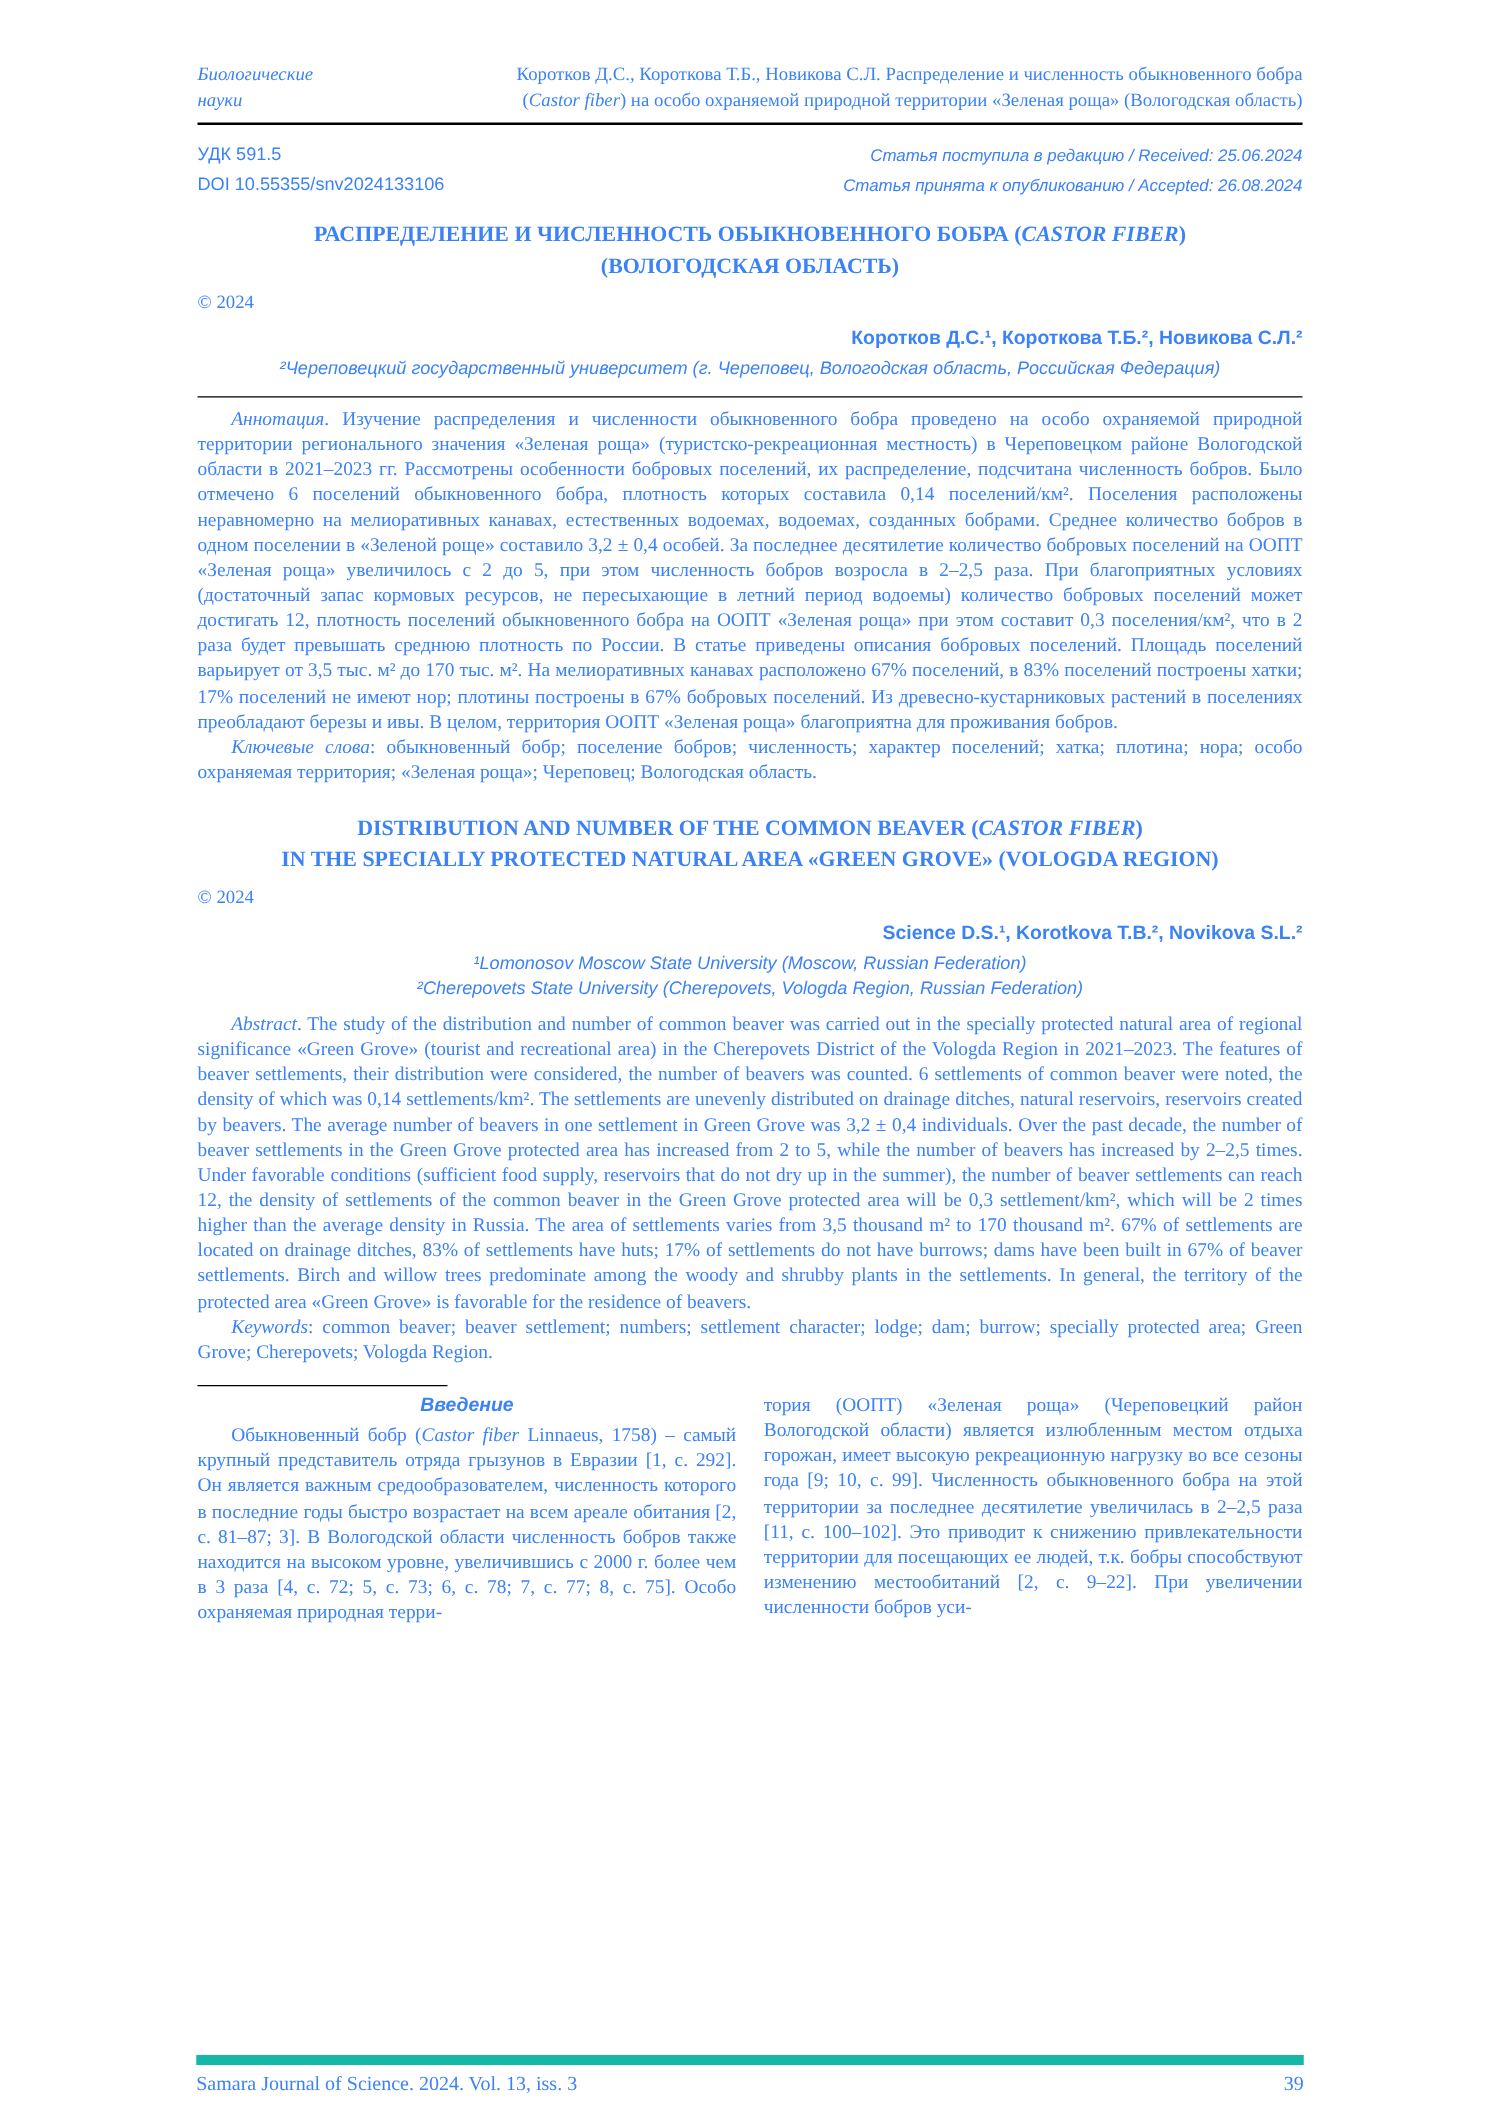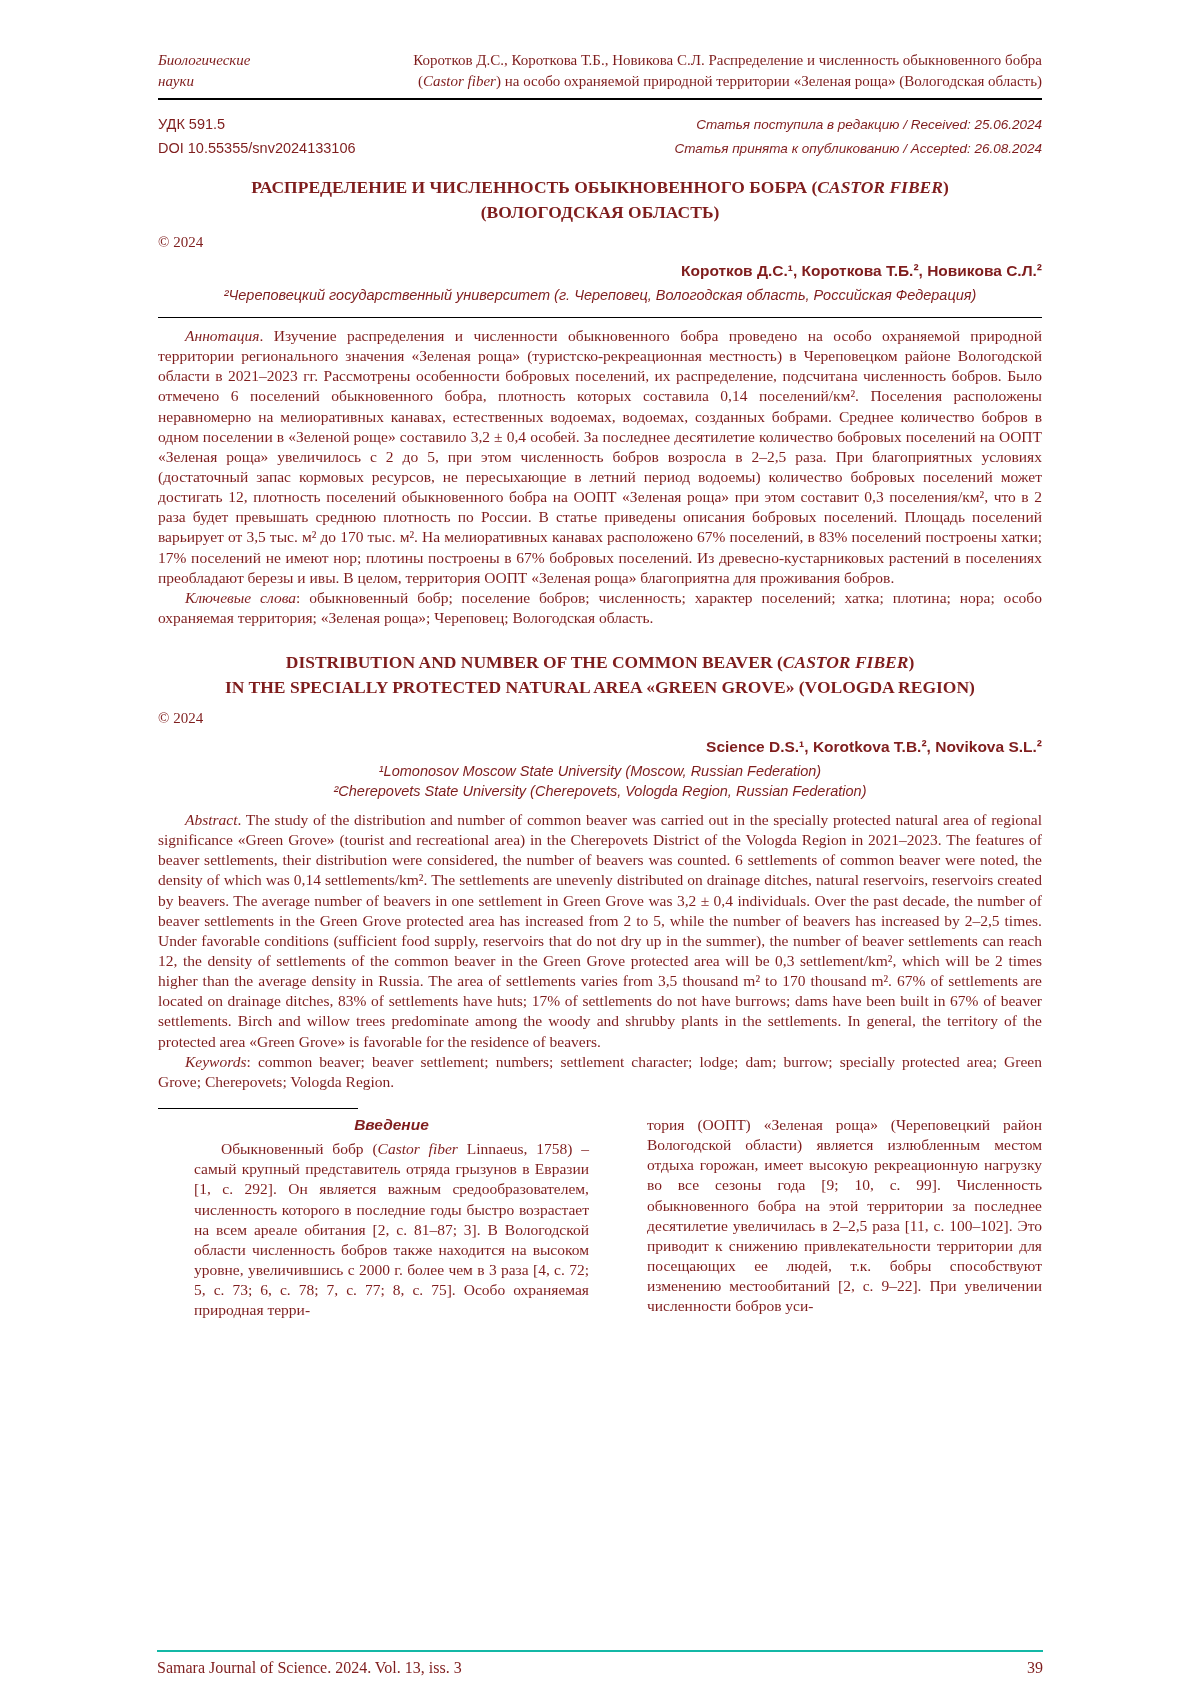--- a/index.html
+++ b/index.html
@@ -2,21 +2,21 @@
 <html lang="ru"><head>
 <meta charset="utf-8">
 <style>
   * { margin:0; padding:0; box-sizing:border-box; }
   html,body { background:#ffffff; }
   .page {
     position:relative;
     width:1200px; height:1697px;
     margin:0 auto;
     background:#ffffff;
-    color:#7f1d1d;
+    color:#3b82f6;
     font-family:"Liberation Serif", serif;
     overflow:hidden;
   }
   .content { width:884px; margin:0 auto; padding-top:50px; }
 
   
   .running-head {
     display:flex; justify-content:space-between; align-items:flex-start;
     padding-bottom:7px; border-bottom:2px solid #000;
     font-size:15px; line-height:1.38;
@@ -48,33 +48,33 @@
     font-size:15.5px; line-height:1.3; text-align:justify;
     text-indent:27px; margin-top:8px;
   }
   .para.kw { margin-top:0; }
 
   .en-block { margin-top:22px; }
 
   
   .section-divider { border-top:1px solid #000; width:200px; margin-top:16px; }
   .columns { display:flex; gap:22px; margin-top:6px; }
-  .col { flex:1 1 0; font-size:15.5px; line-height:1.3; text-align:justify;margin-left:36px; }
+  .col { flex:1 1 0; font-size:15.5px; line-height:1.3; text-align:justify; }
   .col-heading {
     font-family:"Liberation Sans", sans-serif;
     font-weight:bold; font-style:italic; font-size:15.5px;
     text-align:center; margin-bottom:4px;
   }
   .col p { text-indent:27px; }
   .col p.cont { text-indent:0; }
 
   
   .footer {
     position:absolute; left:157px; right:157px; bottom:20px;
-    border-top:2px solid #14b8a6; padding-top:7px;
+    border-top:8px solid #14b8a6; padding-top:7px;
     display:flex; justify-content:space-between;
     font-size:16px;
   }
 </style>
 </head>
 <body>
 
 <div class="page">
   <div class="content">
 

